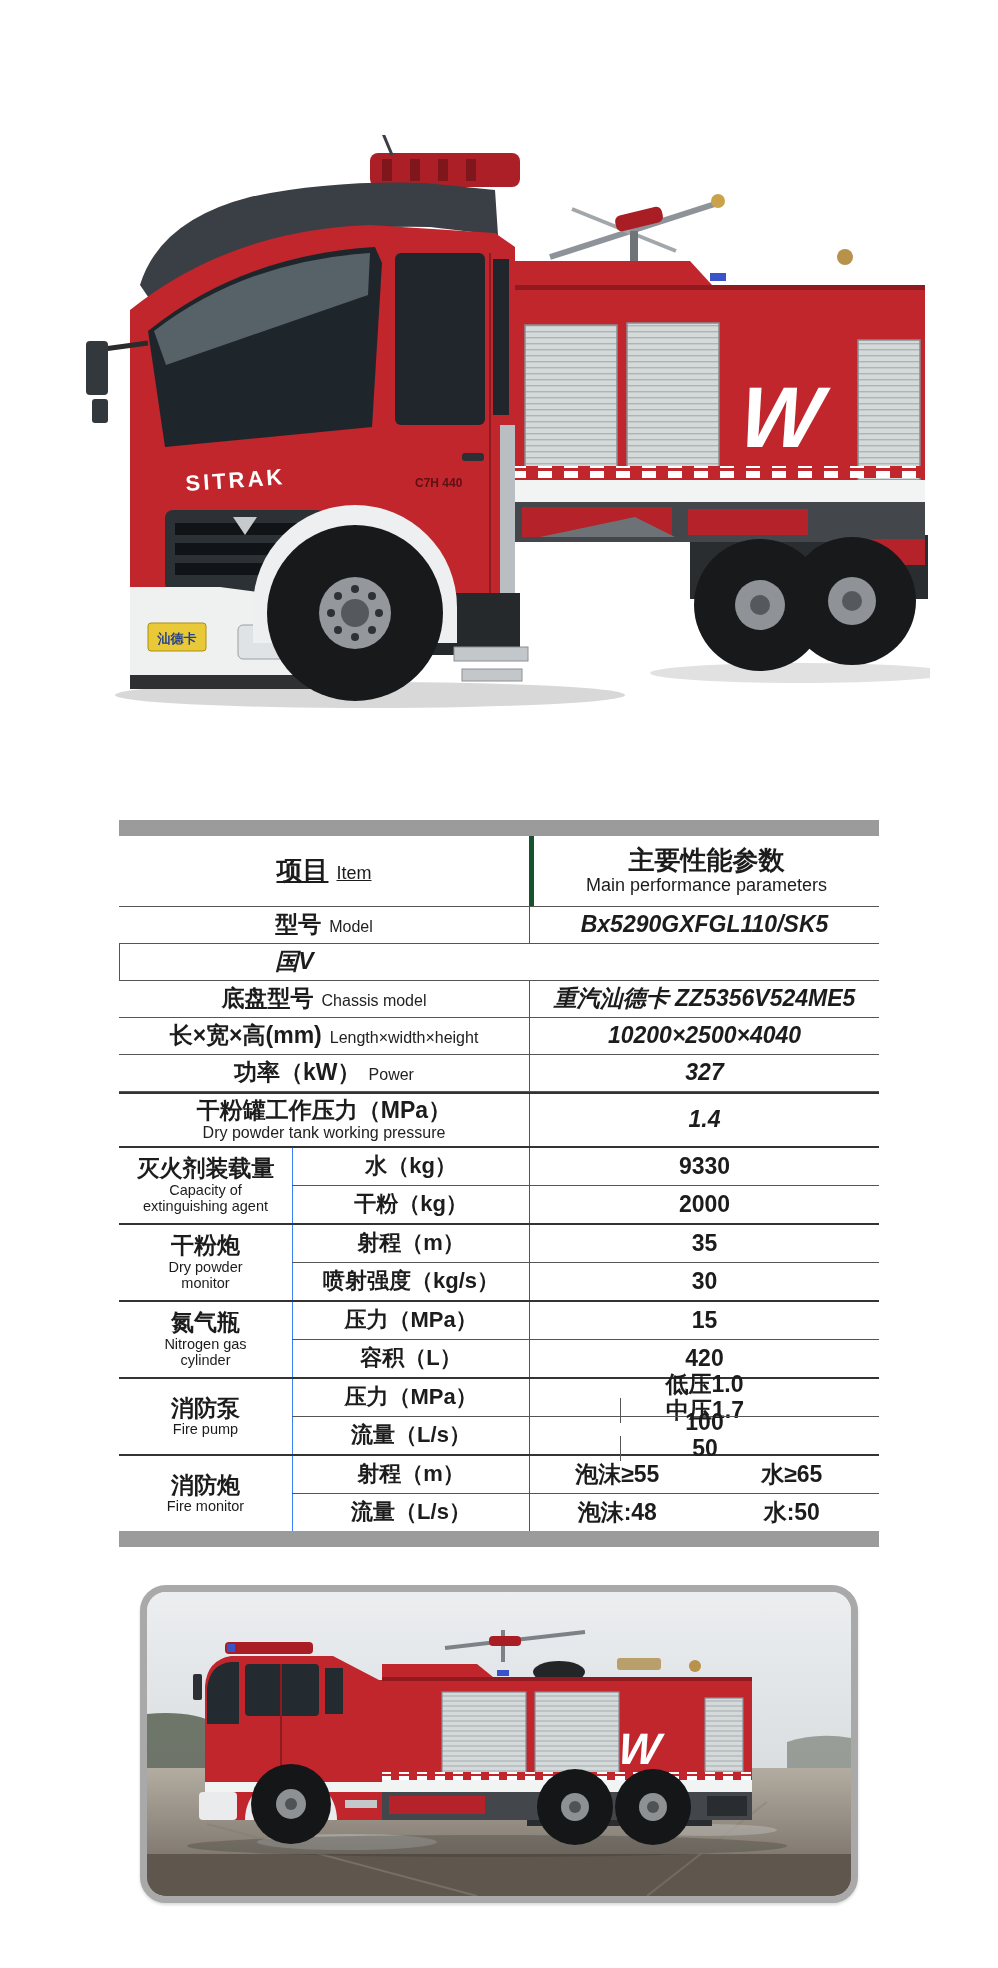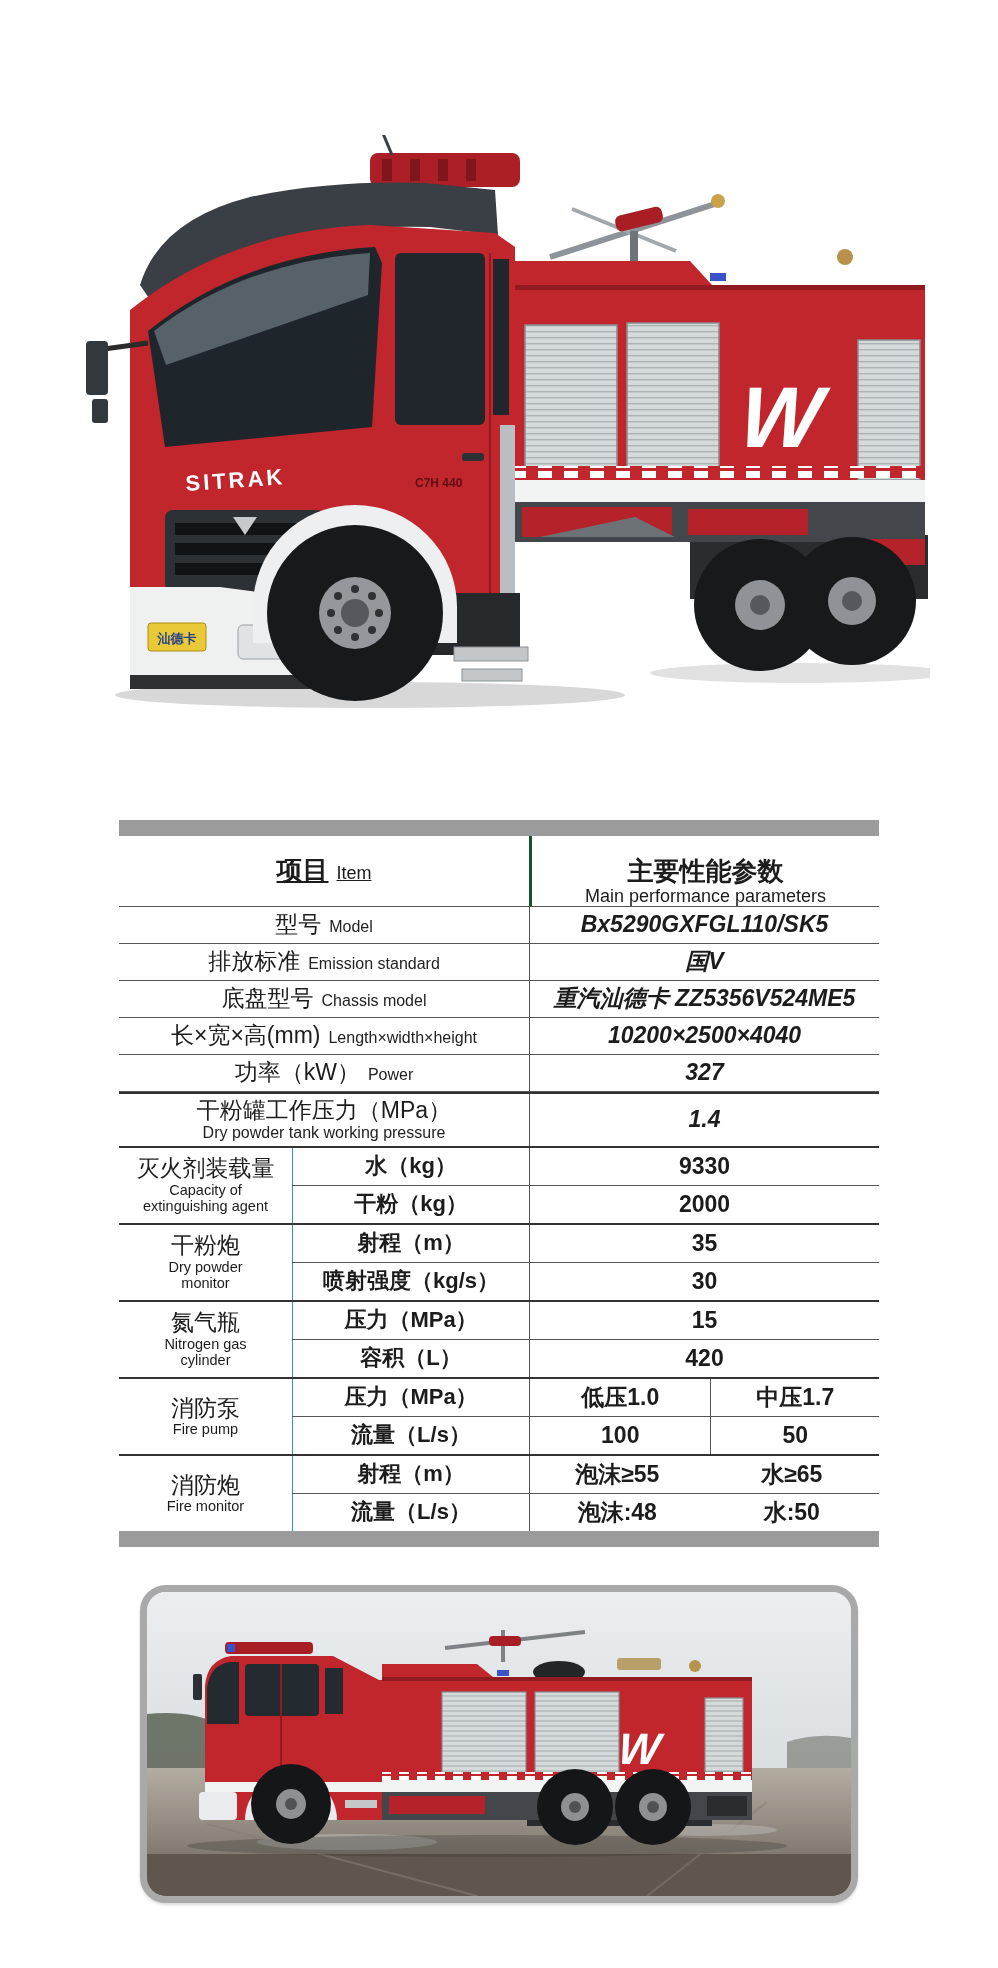--- a/index.html
+++ b/index.html
@@ -13,45 +13,45 @@
       border:7px solid #a9a9a9;border-radius:26px;box-sizing:border-box;
       overflow:hidden;background:#e6e9eb;box-shadow:0 2px 3px rgba(0,0,0,.15);}
   #photo-frame svg{display:block;}
 
   
   #spec-table{left:119px;top:820px;width:760px;}
   .gray-bar{height:16px;background:#9b9b9b;}
   .trow{display:flex;align-items:stretch;}
   .cell{display:flex;flex-direction:column;justify-content:center;align-items:center;
         box-sizing:border-box;text-align:center;line-height:1.12;}
-  .zh{font-size:23px;font-weight:400;}
+  .zh{font-size:23px;font-weight:700;}
   .en{font-size:16px;font-weight:500;color:#222;}
   .en-small{font-size:14.5px;font-weight:500;}
   .inline-lab{display:flex;align-items:baseline;gap:8px;justify-content:center;}
   .val{font-size:23px;font-weight:600;}
 
   .row-header{height:70px;border-bottom:1px solid #555;}
   .row-simple{height:36px;border-bottom:1px solid #555;}
   .row-tall{height:52px;}
   .hdr-left{width:410px;text-decoration:underline;}
-  .hdr-right{width:350px;border-left:3px solid #14532d;justify-content:flex-end;}
+  .hdr-right{width:350px;border-left:5px solid #14532d;}
   .lab-cell{width:410px;}
   .val-cell{width:350px;border-left:1px solid #555;font-style:italic;}
   .hz{font-size:26px;font-weight:700;}
   .he{font-size:18px;font-weight:500;}
 
   .group{display:flex;border-top:2px solid #333;}
   .row-tall-wrap{border-top:2px solid #333;}
   .g-label{width:173px;}
   .g-sub{width:587px;display:flex;flex-direction:column;}
   .srow{display:flex;height:37px;}
   .srow + .srow{border-top:1px solid #555;}
   .s-label{width:237px;border-left:1px solid #3b82f6;font-size:22px;font-weight:600;}
   .s-val{width:350px;border-left:1px solid #555;}
-  .s-val.split{flex-direction:row;padding:0;}
+  .s-val.split{flex-direction:column;padding:0;}
   .split-a{width:181px;height:100%;display:flex;align-items:center;justify-content:center;box-sizing:border-box;}
   .split-b{width:169px;height:100%;display:flex;align-items:center;justify-content:center;box-sizing:border-box;border-left:1px solid #555;}
   .pair{flex-direction:row;gap:0;}
   .pair .p1,.pair .p2{width:50%;display:flex;justify-content:center;}
 </style>
 </head>
 <body>
 
 <div class="abs" id="truck-top">
 <svg width="860" height="575" viewBox="0 0 860 575">
@@ -195,26 +195,20 @@
         <div class="inline-lab">
       <span class="zh">型号</span>
       <span class="en">Model</span>
     </div>
       </div>
     <div class="cell val-cell">
         <span class="val">Bx5290GXFGL110/SK5</span>
       </div>
   </div>
   <div class="trow row-simple">
-    <div class="cell lab-cell">
-        <div class="inline-lab">
-      <span class="zh">排放标准</span>
-      <span class="en">Emission standard</span>
-    </div>
-      </div>
     <div class="cell val-cell">
         <span class="val">国V</span>
       </div>
   </div>
   <div class="trow row-simple">
     <div class="cell lab-cell">
         <div class="inline-lab">
       <span class="zh">底盘型号</span>
       <span class="en">Chassis model</span>
     </div>

